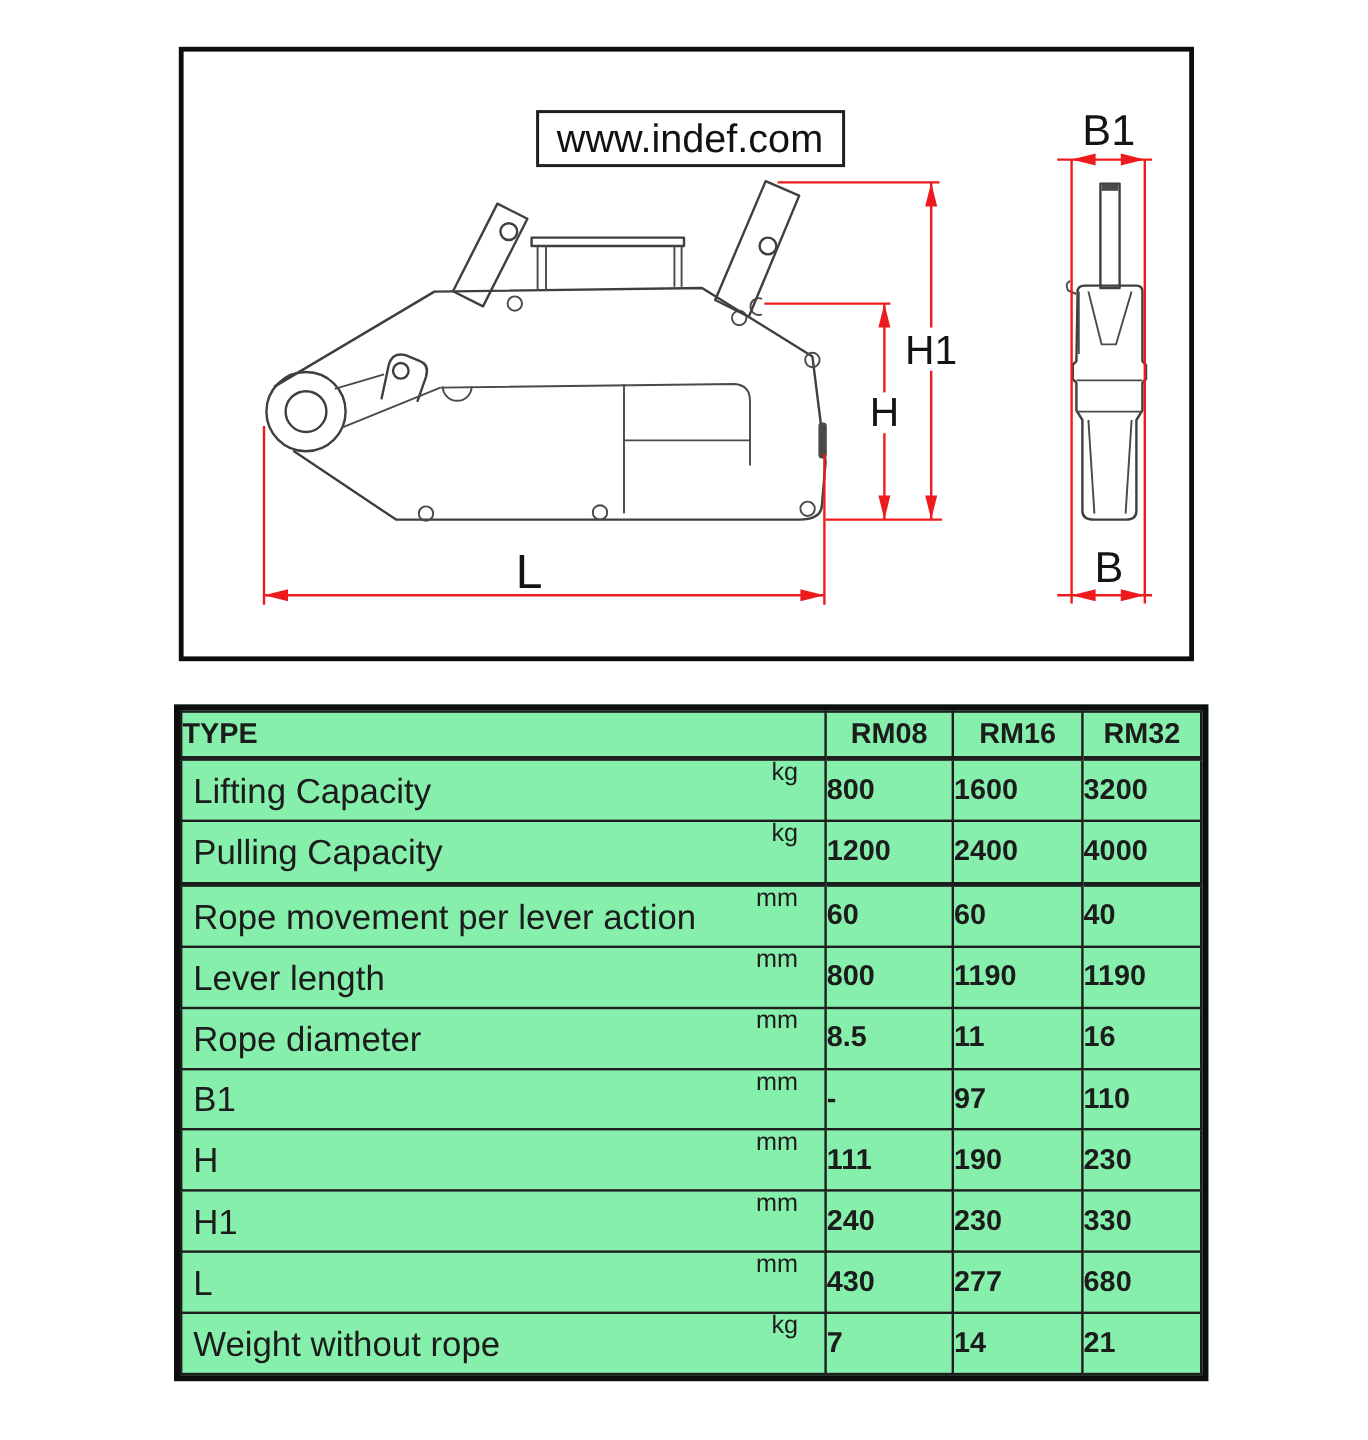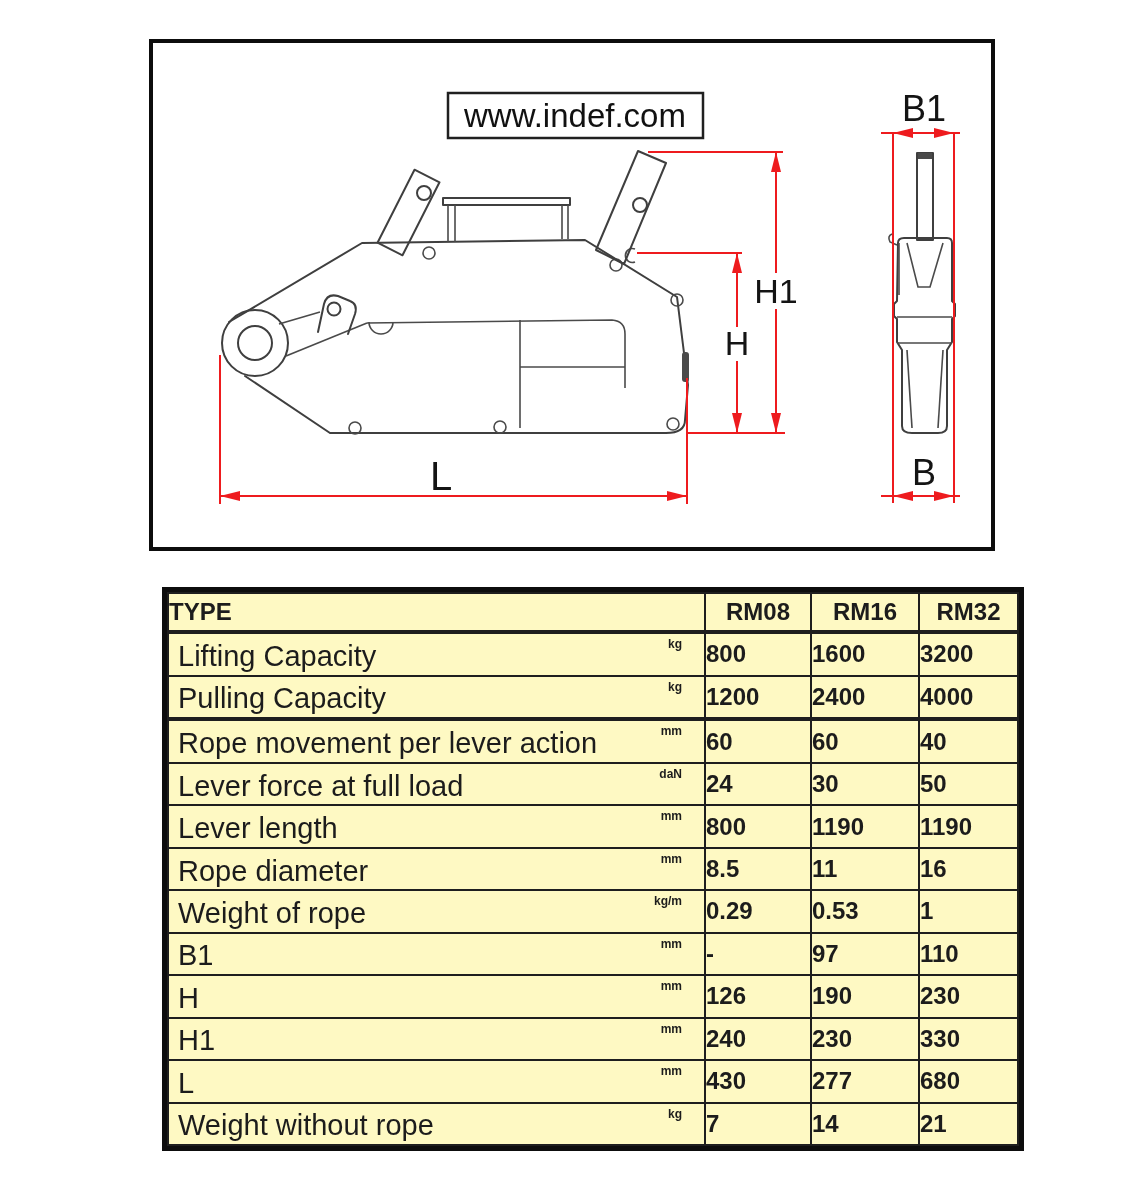--- a/index.html
+++ b/index.html
@@ -14,31 +14,31 @@
   .blk{stroke:#3f3f3f;stroke-width:2;fill:none;stroke-linejoin:round;stroke-linecap:round;}
   .blk-thin{stroke:#4a4a4a;stroke-width:1.6;fill:none;}
   .red{stroke:#ee1b1e;stroke-width:2;fill:none;}
   .redfill{fill:#ee1b1e;stroke:none;}
   .dimtxt{fill:#141414;font-family:"Liberation Sans",sans-serif;}
   .whitebg{fill:#ffffff;stroke:none;}
   .webbox{stroke:#202020;stroke-width:2.5;fill:#ffffff;}
   .webtxt{fill:#111;font-size:33px;}
 
   
-  .spec-table-wrap{position:absolute;left:162px;top:587px;width:862px;height:564px;
-                   border:5px solid #0d0d0d;box-sizing:border-box;background:#fef9c3;}
+  .spec-table-wrap{position:absolute;left:145px;top:587px;width:862px;height:564px;
+                   border:5px solid #0d0d0d;box-sizing:border-box;background:#86efac;}
   table.spec{width:100%;height:100%;border-collapse:collapse;table-layout:fixed;}
   table.spec th, table.spec td{border:2px solid #1e1e1e;padding:0;margin:0;}
   table.spec thead th{height:36px;font-size:24px;font-weight:600;vertical-align:middle;}
   th.type-h{text-align:left;padding-left:9px;}
   table.spec tbody td{height:34.4px;}
   td.param{position:relative;text-align:left;vertical-align:middle;}
   .plabel{display:inline-block;padding-left:9px;font-size:29px;font-weight:400;
           transform:translateY(2px);}
-  .punit{position:absolute;top:-1px;right:22px;font-size:12px;font-weight:700;line-height:22px;}
+  .punit{position:absolute;top:-1px;right:22px;font-size:21px;font-weight:400;line-height:22px;}
   td.val{text-align:left;vertical-align:middle;font-size:24px;font-weight:600;
          padding-top:4px;}
   table.spec thead th{border-bottom-width:4px;}
   tr.group-end td{border-bottom-width:4px;}
 </style>
 </head>
 <body>
 
 <div id="page">
 
@@ -194,52 +194,40 @@
             <td class="val">2400</td>
             <td class="val">4000</td>
           </tr>
           <tr>
             <td class="param"><span class="plabel">Rope movement per lever action</span><span class="punit">mm</span></td>
             <td class="val">60</td>
             <td class="val">60</td>
             <td class="val">40</td>
           </tr>
           <tr>
-            <td class="param"><span class="plabel">Lever force at full load</span><span class="punit">daN</span></td>
-            <td class="val">24</td>
-            <td class="val">30</td>
-            <td class="val">50</td>
-          </tr>
-          <tr>
             <td class="param"><span class="plabel">Lever length</span><span class="punit">mm</span></td>
             <td class="val">800</td>
             <td class="val">1190</td>
             <td class="val">1190</td>
           </tr>
           <tr>
             <td class="param"><span class="plabel">Rope diameter</span><span class="punit">mm</span></td>
             <td class="val">8.5</td>
             <td class="val">11</td>
             <td class="val">16</td>
           </tr>
           <tr>
-            <td class="param"><span class="plabel">Weight of rope</span><span class="punit">kg/m</span></td>
-            <td class="val">0.29</td>
-            <td class="val">0.53</td>
-            <td class="val">1</td>
-          </tr>
-          <tr>
             <td class="param"><span class="plabel">B1</span><span class="punit">mm</span></td>
             <td class="val">-</td>
             <td class="val">97</td>
             <td class="val">110</td>
           </tr>
           <tr>
             <td class="param"><span class="plabel">H</span><span class="punit">mm</span></td>
-            <td class="val">126</td>
+            <td class="val">111</td>
             <td class="val">190</td>
             <td class="val">230</td>
           </tr>
           <tr>
             <td class="param"><span class="plabel">H1</span><span class="punit">mm</span></td>
             <td class="val">240</td>
             <td class="val">230</td>
             <td class="val">330</td>
           </tr>
           <tr>

